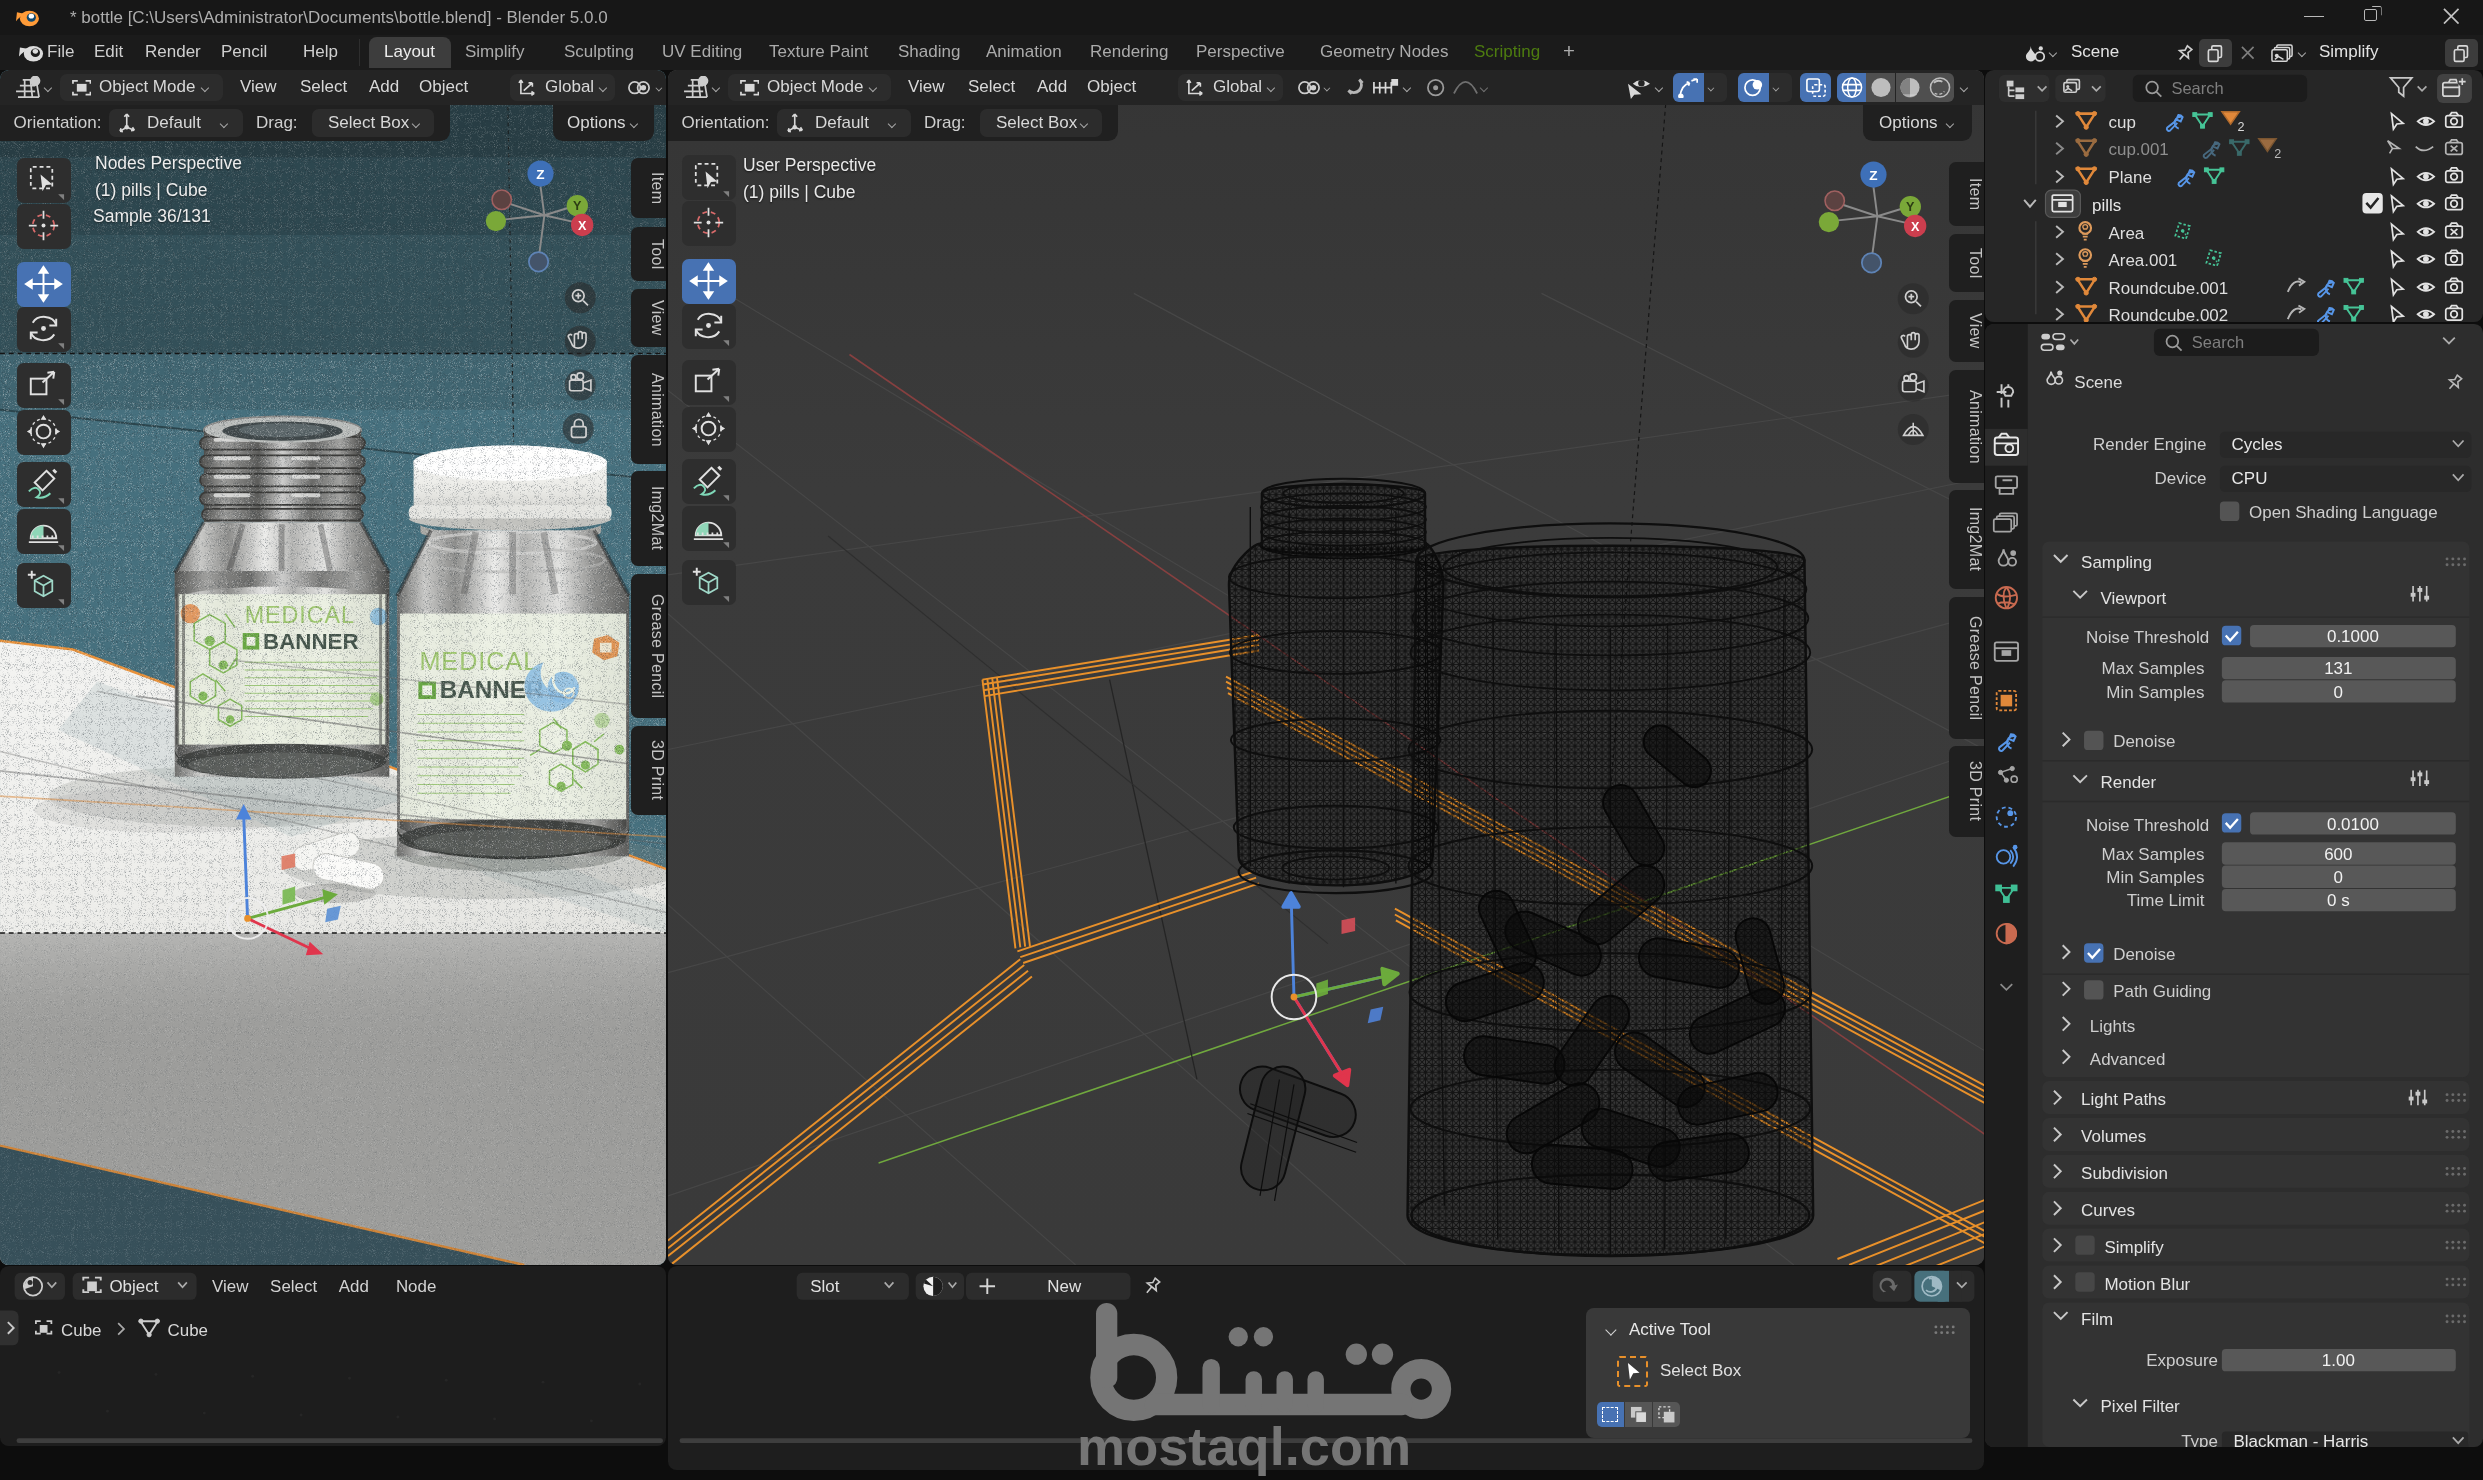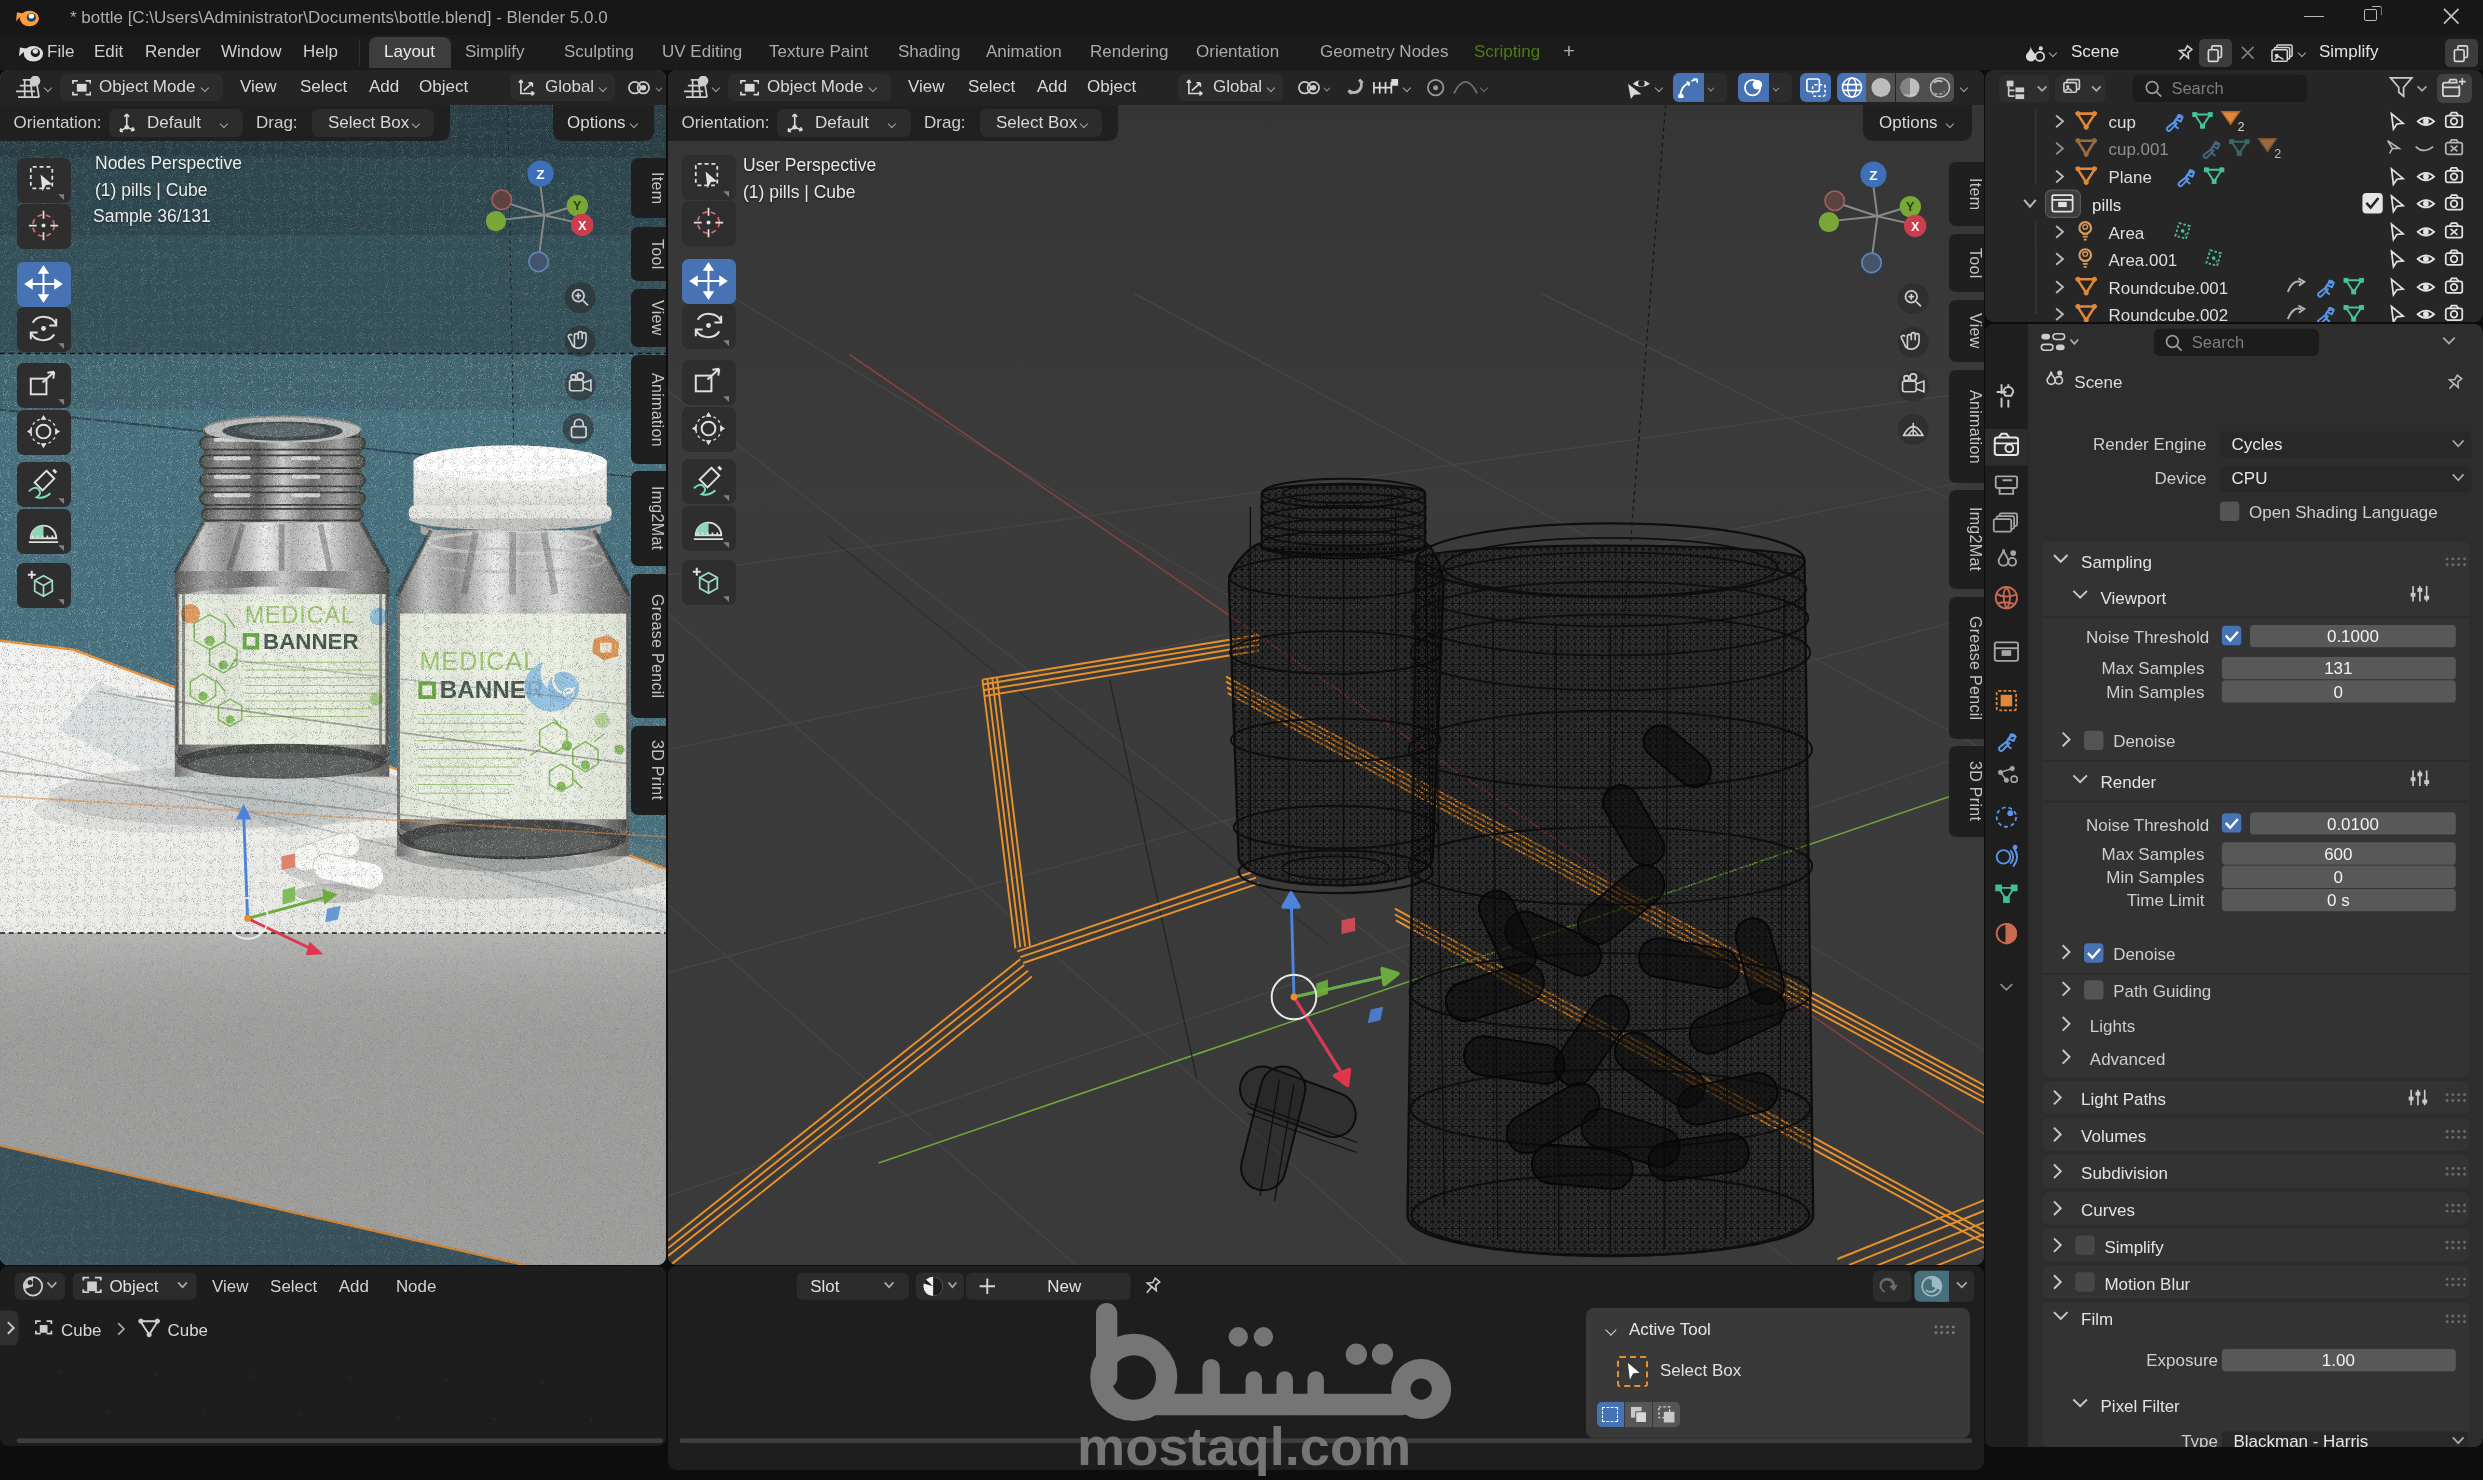--- a/index.html
+++ b/index.html
@@ -39,33 +39,33 @@
 <div class="abs" id="menurow" style="left:0;top:35px;width:2483px;height:35px;font-size:17px;color:#cfcfcf">
   <svg class="abs" style="left:17.5px;top:7.8px" width="27" height="20.4" viewBox="0 0 28 21">
     <ellipse cx="16" cy="11" rx="10" ry="8" fill="#dcdcdc"></ellipse>
     <ellipse cx="18" cy="10" rx="4.8" ry="4.4" fill="#1b1b1b"></ellipse>
     <ellipse cx="18" cy="8.6" rx="2.8" ry="2.4" fill="#dcdcdc"></ellipse>
     <path d="M1 14 Q6 8 13 6.5 L2 4.5 Z" fill="#dcdcdc"></path>
   </svg>
   <div class="abs" style="left:47px;top:6.8px">File</div>
   <div class="abs" style="left:94px;top:6.8px">Edit</div>
   <div class="abs" style="left:145px;top:6.8px">Render</div>
-  <div class="abs" style="left:221px;top:6.8px">Window</div>
+  <div class="abs" style="left:221px;top:6.8px">Pencil</div>
   <div class="abs" style="left:303px;top:6.8px">Help</div>
   <div class="abs" style="left:359px;top:3.9px;width:1px;height:27px;background:#2e2e2e"></div>
   <div class="abs pill" style="left:369px;top:1.9px;width:82px;height:31px;background:#3d3d3d;border-radius:7.8px 7.8px 0 0"></div>
   <div class="abs" style="left:384px;top:6.8px;color:#ececec">Layout</div>
   <div class="abs" style="left:465px;top:6.8px;color:#ababab">Simplify</div>
   <div class="abs" style="left:564px;top:6.8px;color:#ababab">Sculpting</div>
   <div class="abs" style="left:662px;top:6.8px;color:#ababab">UV Editing</div>
   <div class="abs" style="left:769px;top:6.8px;color:#ababab">Texture Paint</div>
   <div class="abs" style="left:898px;top:6.8px;color:#ababab">Shading</div>
   <div class="abs" style="left:986px;top:6.8px;color:#ababab">Animation</div>
   <div class="abs" style="left:1090px;top:6.8px;color:#ababab">Rendering</div>
-  <div class="abs" style="left:1196px;top:6.8px;color:#ababab">Orientation</div>
+  <div class="abs" style="left:1196px;top:6.8px;color:#ababab">Perspective</div>
   <div class="abs" style="left:1320px;top:6.8px;color:#ababab">Geometry Nodes</div>
   <div class="abs" style="left:1474px;top:6.8px;color:#4d7c0f">Scripting</div>
   <div class="abs" style="left:1563px;top:4.9px;color:#ababab;font-size:20.4px">+</div>
 
   <svg class="abs" style="left:2024px;top:8.7px" width="23" height="18.4" viewBox="0 0 24 19">
     <path d="M7 2 C7 8 2 9 2 13 a5.2 5.2 0 0 0 10.4 0 C12.4 9 7.6 8 7 2 Z" fill="#d9d9d9"></path>
     <circle cx="16.5" cy="13" r="4.6" fill="none" stroke="#d9d9d9" stroke-width="1.8"></circle>
     <circle cx="17.5" cy="4.5" r="2.2" fill="#d9d9d9"></circle>
   </svg>
   <span class="cvs abs" style="left:2050px;top:14.6px"></span>

